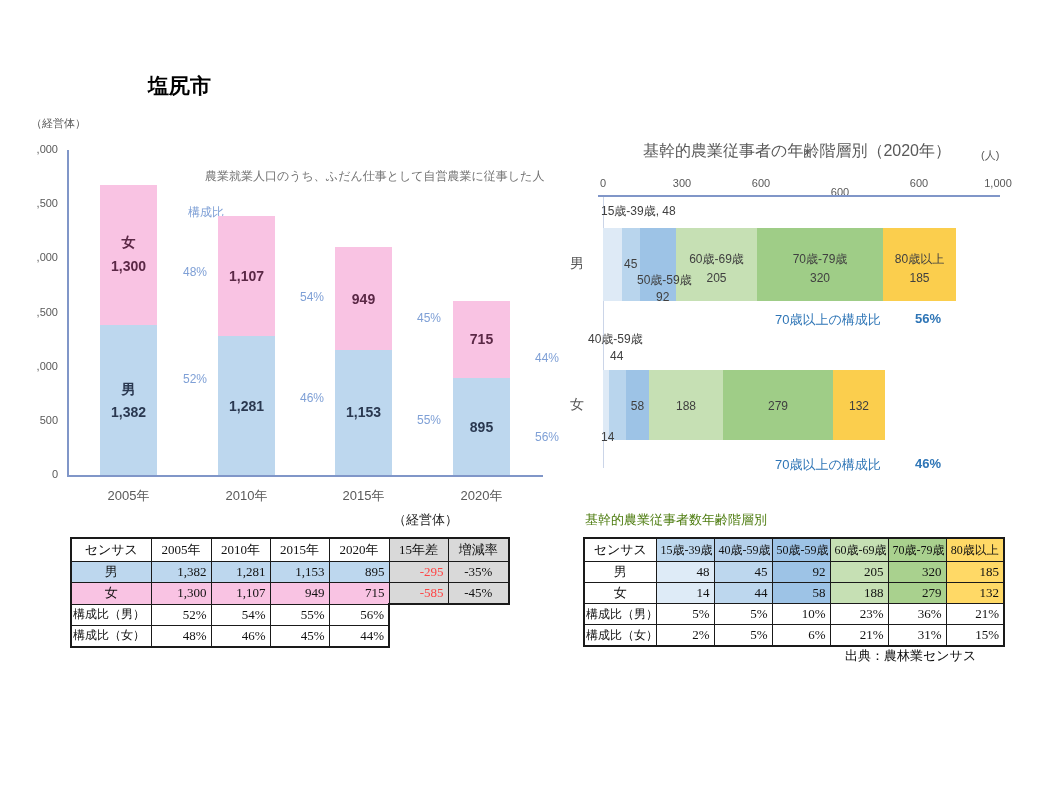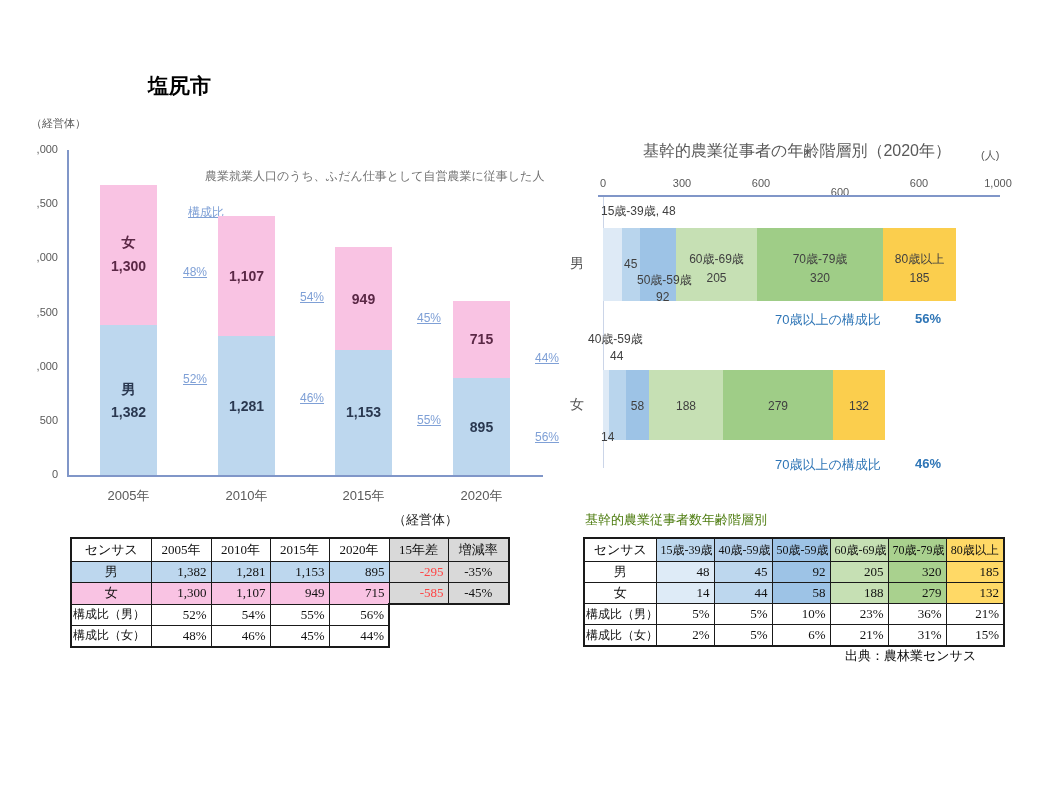--- a/index.html
+++ b/index.html
@@ -1,21 +1,21 @@
 <!DOCTYPE html>
 <html><head>
 <meta charset="utf-8">
 <style>
   html,body{margin:0;padding:0;background:#fff;}
   #canvas{position:relative;width:1059px;height:794px;background:#fff;overflow:hidden;
           font-family:"Liberation Sans","DejaVu Sans",sans-serif;color:#333;}
   .abs{position:absolute;}
   .gray-t{color:#595959;}
   .blue-sub{color:#737373;font-family:Liberation Serif, serif;}
-  .pct{color:#7FA0D6;font-size:12px;text-decoration:underline;}
+  .pct{color:#7FA0D6;font-size:12px;}
   .seg-label{color:#404040;font-size:12px;text-align:right;}
   .over70{color:#2E75B6;font-size:13px;}
   .bar-num{font-weight:bold;font-size:14px;text-align:center;}
   .fem-t{color:#5B2846;}
   .mal-t2{color:#2A3850;}
   .center{text-align:center;}
   
   table.tbl{border-collapse:collapse;table-layout:fixed;
             font-family:"Liberation Serif","DejaVu Serif",serif;font-size:13px;color:#111;}
   table.tbl td,table.tbl th{border:1px solid #1a1a1a;height:20px;padding:0 4px;

